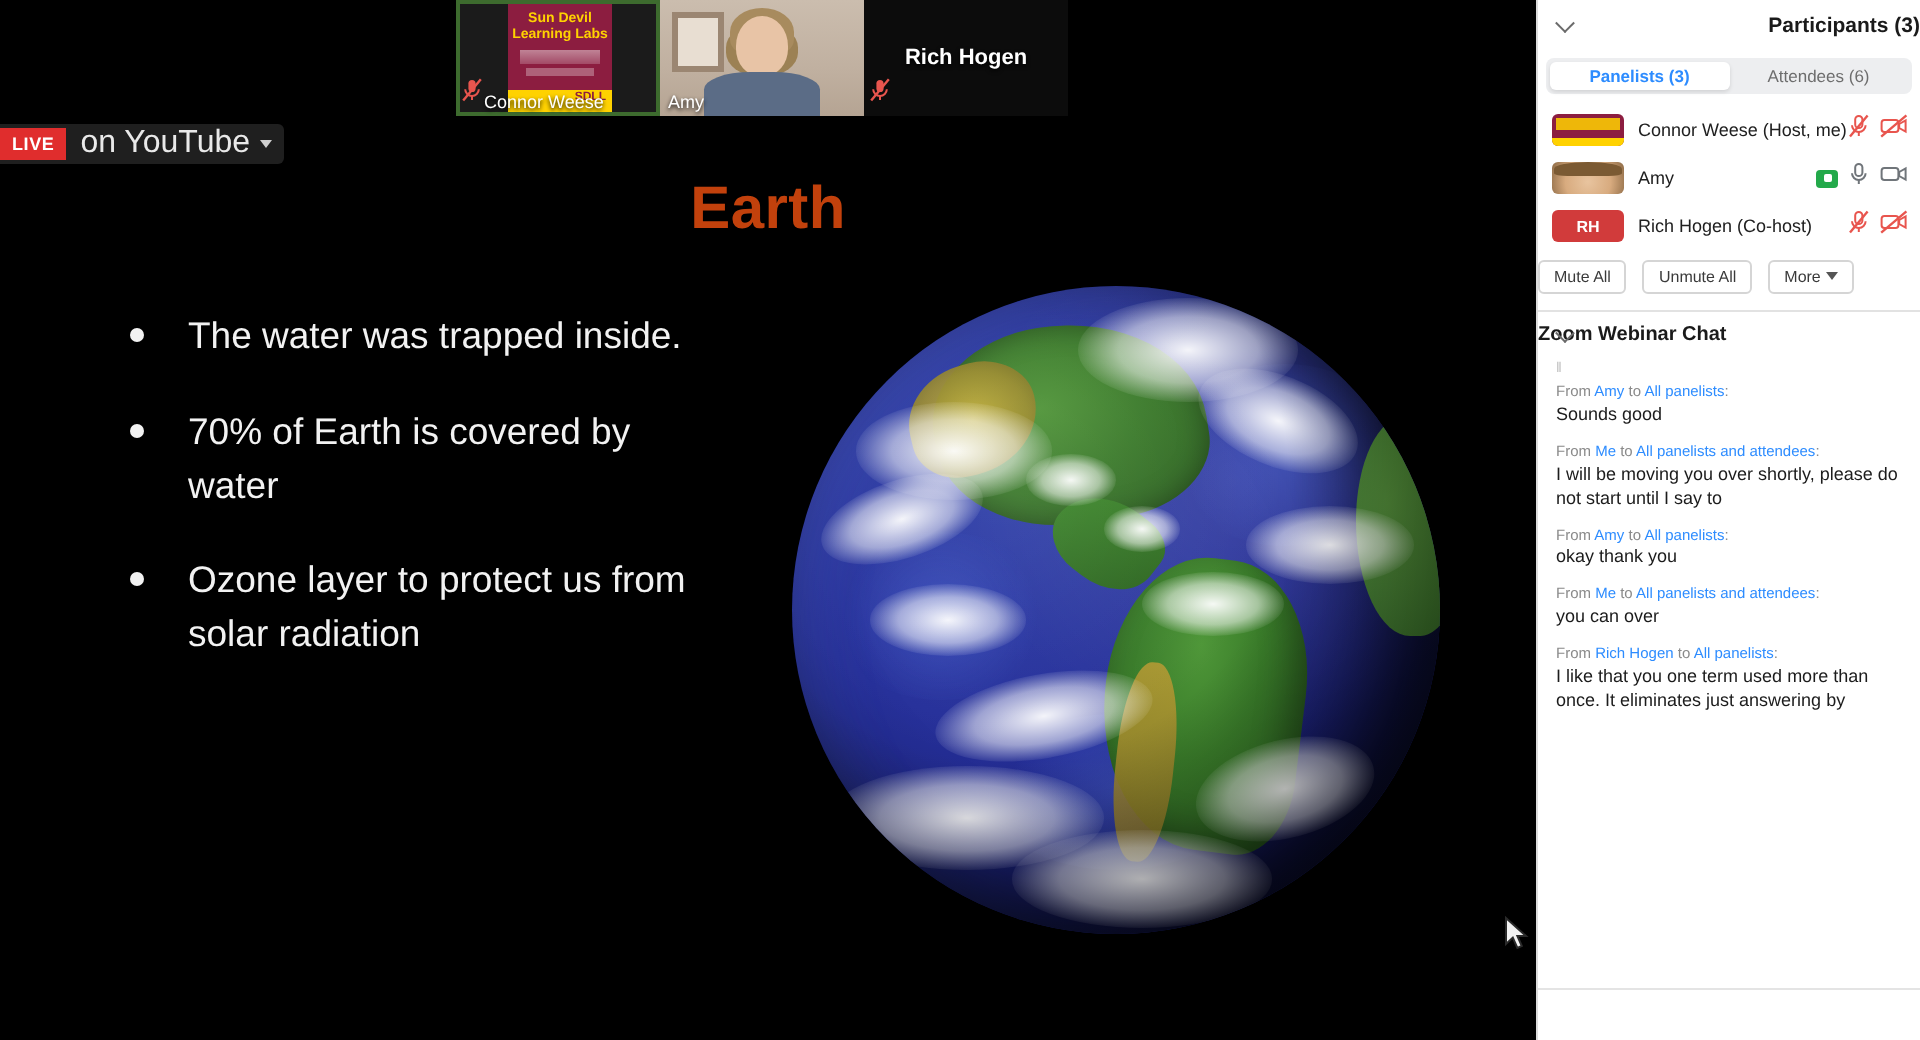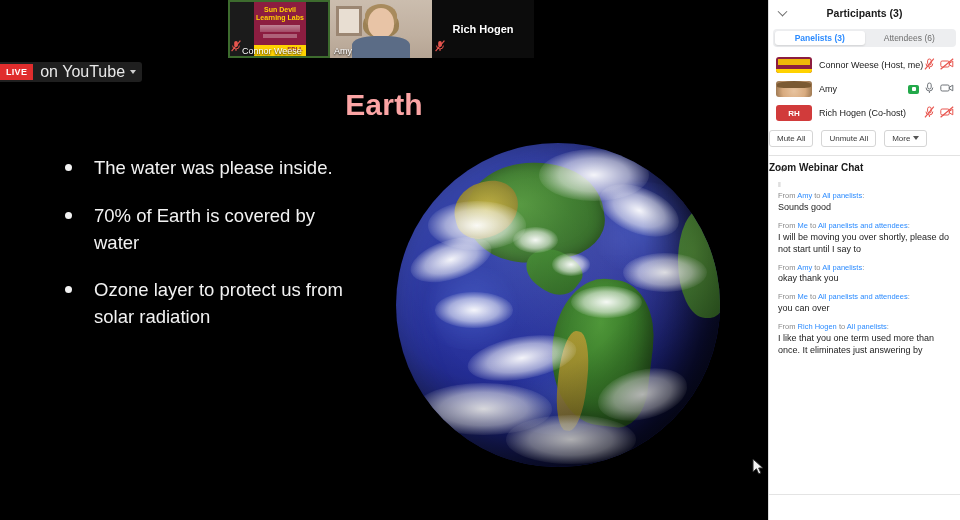--- a/index.html
+++ b/index.html
@@ -17,21 +17,21 @@
     width: 768px; height: 520px;
     background: #000;
     overflow: hidden;
   }
 
   
   .slide { position: absolute; inset: 0; background: #000; }
   .slide-title {
     position: absolute; left: 0; top: 88px; width: 100%;
     text-align: center;
-    color: #fca5a5; font-size: 30px; font-weight: bold;
+    color: #c2410c; font-size: 30px; font-weight: bold;
     letter-spacing: .2px;
   }
   .bullets {
     position: absolute; left: 55px; top: 155px;
     width: 300px;
     color: #f2f2f2;
   }
   .bullet {
     position: relative;
     font-size: 18.5px;
@@ -212,21 +212,21 @@
   
   .rpanel {
     position: absolute; right: 0; top: 0;
     width: 192px; height: 520px;
     background: #fff;
     border-left: 1px solid #dcdcdc;
     display: flex; flex-direction: column;
   }
   .panel-head {
     position: relative; height: 26px;
-    display: flex; align-items: center; justify-content: center;
+    display: flex; align-items: center; justify-content: flex-end;
     font-size: 10.5px; font-weight: bold; color: #1a1a1a;
     flex: 0 0 auto;
   }
   .chev {
     position: absolute; left: 10px; top: 50%;
     width: 7px; height: 7px;
     border-right: 1.4px solid #6b6b6b;
     border-bottom: 1.4px solid #6b6b6b;
     transform: translateY(-70%) rotate(45deg);
   }
@@ -334,21 +334,21 @@
 <body>
 
 <div id="app">
 
   <div class="stage">
 
     <div class="slide">
       <div class="slide-title">Earth</div>
 
       <div class="bullets">
-        <div class="bullet">The water was please inside.</div>
+        <div class="bullet">The water was trapped inside.</div>
         <div class="bullet">70% of Earth is covered by water</div>
         <div class="bullet">Ozone layer to protect us from solar radiation</div>
       </div>
 
       <div class="globe-wrap">
         <div class="globe">
           <div class="ocean-tex">
             <i style="left:6%;top:38%;width:34%;height:26%"></i>
             <i style="left:30%;top:66%;width:40%;height:24%"></i>
             <i style="left:58%;top:12%;width:36%;height:28%"></i>

